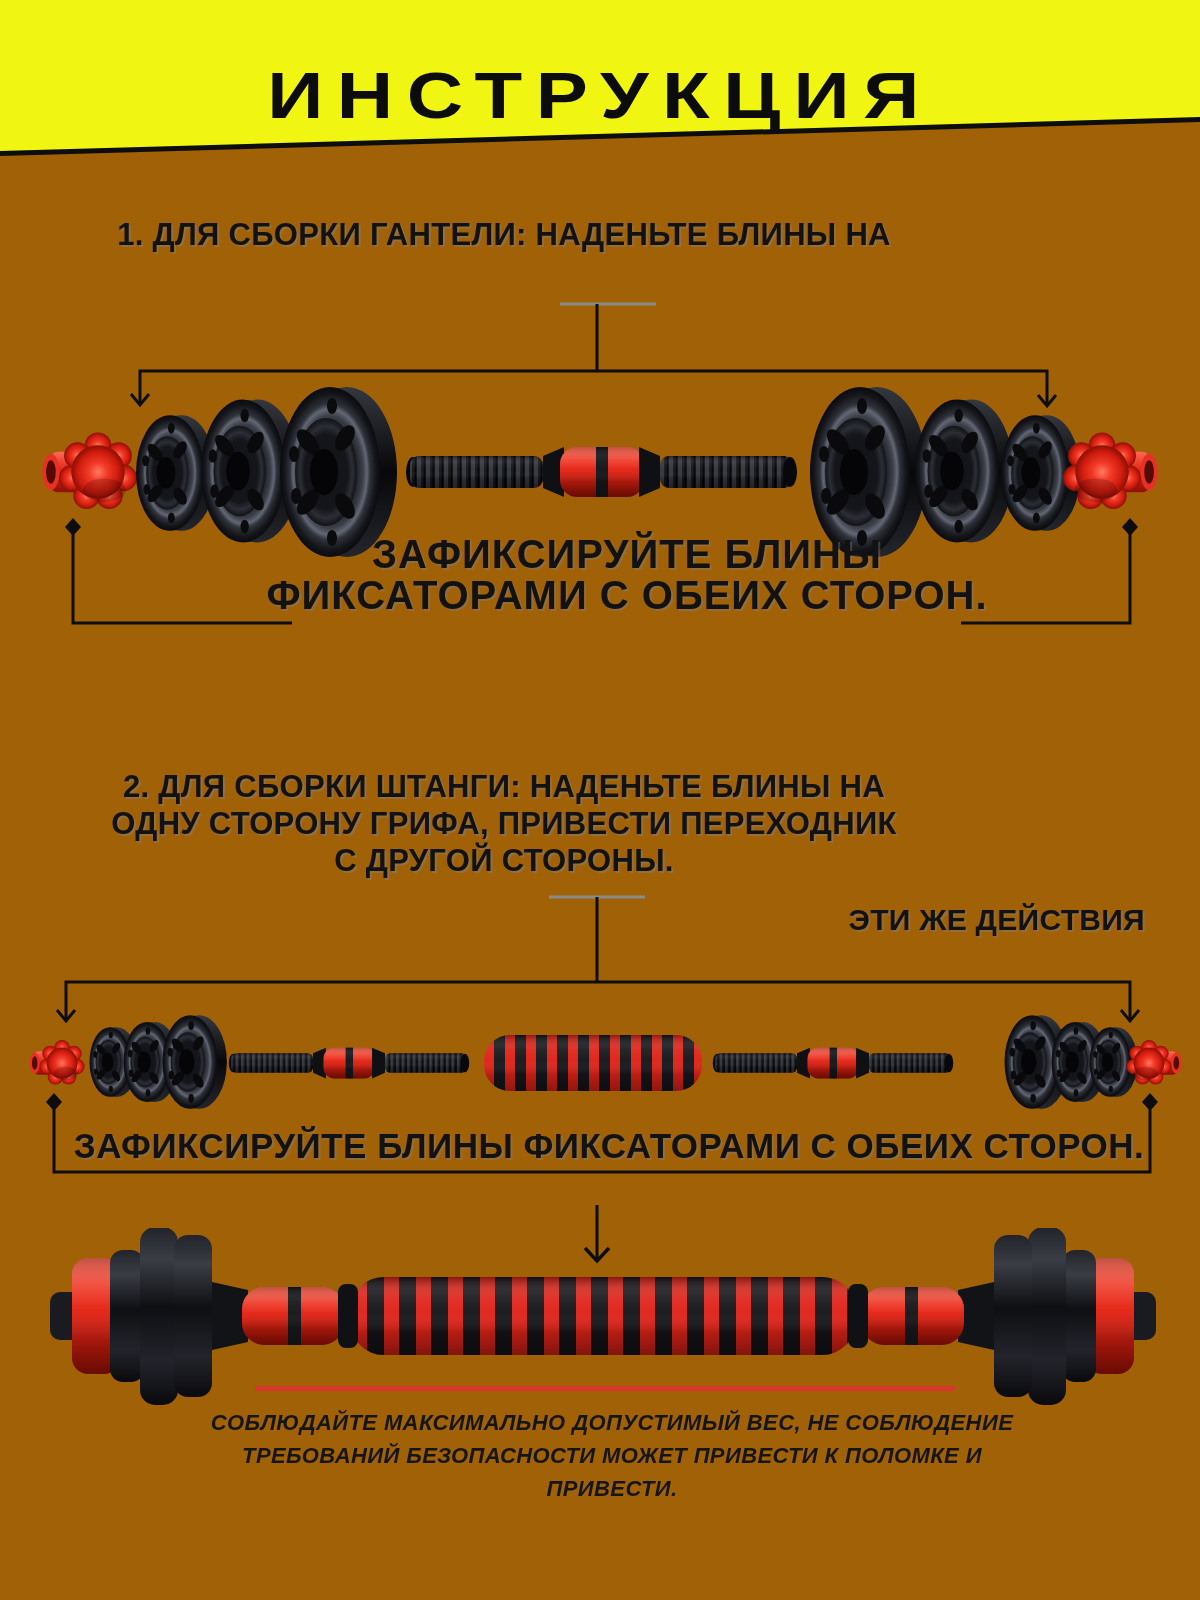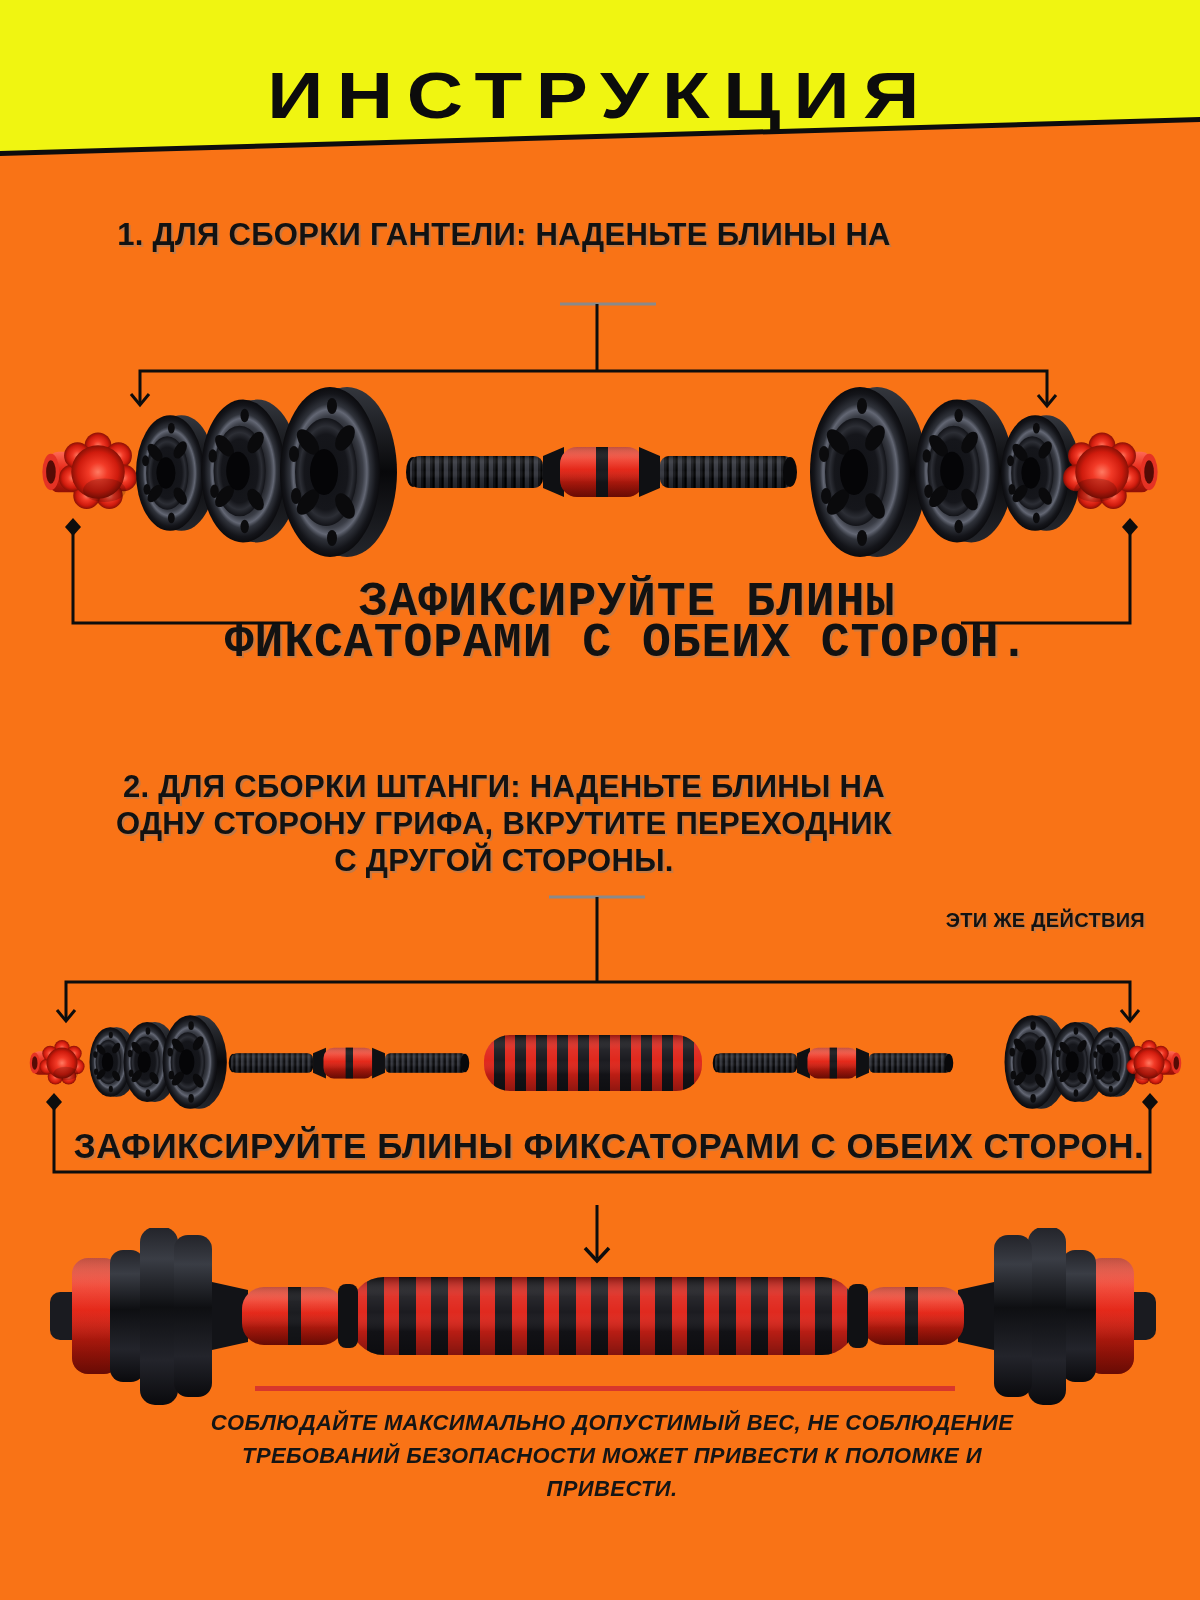--- a/index.html
+++ b/index.html
@@ -1,37 +1,37 @@
 <!DOCTYPE html>
 <html><head>
 <meta charset="utf-8">
 <style>
   html,body{margin:0;padding:0;background:#ffffff;}
-  .canvas{position:relative;width:1200px;height:1600px;background:#f97316;overflow:hidden;
+  .canvas{position:relative;width:1200px;height:1600px;background:#a16207;overflow:hidden;
           font-family:"Liberation Sans","DejaVu Sans",sans-serif;color:#111;}
   
   .banner-black{position:absolute;left:0;top:0;width:1200px;height:160px;background:#0d0d0d;
       clip-path:polygon(0 0,1200px 0,1200px 122px,0 156px);}
   .banner-yellow{position:absolute;left:0;top:0;width:1200px;height:156px;background:#F0F511;
       clip-path:polygon(0 0,1200px 0,1200px 117px,0 151px);}
   .title{position:absolute;left:0;top:16px;width:1200px;text-align:center;
       font-size:64px;font-weight:900;letter-spacing:11px;color:#0c0c0c;
       transform:scaleX(1.22);transform-origin:center;white-space:nowrap;}
   
   .h-step{position:absolute;left:0;width:1008px;text-align:center;font-weight:800;
       font-size:31px;line-height:37px;letter-spacing:.3px;color:#121212;
       text-shadow:2px 2px 0 rgba(130,130,130,.45);}
   .h-step span{display:block;}
   .note{position:absolute;font-weight:800;color:#121212;text-align:center;
       text-shadow:2px 2px 0 rgba(130,130,130,.4);}
   .note span{display:block;}
-  .note-1{left:54px;top:582px;width:1146px;font-size:48px;line-height:41px;letter-spacing:1px;font-family:Liberation Mono, monospace;}
+  .note-1{left:54px;top:534px;width:1146px;font-size:40px;line-height:41px;letter-spacing:1px;}
   .note-2{left:18px;top:1126px;width:1182px;font-size:35px;line-height:40px;letter-spacing:.5px;}
   .side-note{position:absolute;right:55px;top:904px;text-align:right;font-weight:800;
-      font-size:20px;line-height:32px;letter-spacing:.3px;color:#121212;
+      font-size:30px;line-height:32px;letter-spacing:.3px;color:#121212;
       text-shadow:2px 2px 0 rgba(130,130,130,.4);}
   .side-note span{display:block;}
   
   .red-divider{position:absolute;left:255px;top:1386px;width:700px;height:5px;background:#D8372C;}
   .warning{position:absolute;left:0;top:1406px;width:1200px;text-align:center;
       font-style:italic;font-weight:700;font-size:22px;line-height:33px;letter-spacing:.4px;color:#151515;margin-left:12px;}
   .warning span{display:block;}
   
   .lines-layer{position:absolute;left:0;top:0;width:1200px;height:1600px;z-index:1;pointer-events:none;}
   .gear{position:absolute;left:0;z-index:2;}
@@ -50,21 +50,21 @@
     <span>1. ДЛЯ СБОРКИ ГАНТЕЛИ: НАДЕНЬТЕ БЛИНЫ НА</span>
   </div>
 
   <div class="note note-1 txt">
     <span>ЗАФИКСИРУЙТЕ БЛИНЫ</span>
     <span>ФИКСАТОРАМИ С ОБЕИХ СТОРОН.</span>
   </div>
 
   <div class="h-step txt" style="top:768px;">
     <span>2. ДЛЯ СБОРКИ ШТАНГИ: НАДЕНЬТЕ БЛИНЫ НА</span>
-    <span>ОДНУ СТОРОНУ ГРИФА, ВКРУТИТЕ ПЕРЕХОДНИК</span>
+    <span>ОДНУ СТОРОНУ ГРИФА, ПРИВЕСТИ ПЕРЕХОДНИК</span>
     <span>С ДРУГОЙ СТОРОНЫ.</span>
   </div>
 
   <div class="side-note txt">
     <span>ЭТИ ЖЕ ДЕЙСТВИЯ</span>
   </div>
 
   <div class="note note-2 txt">ЗАФИКСИРУЙТЕ БЛИНЫ ФИКСАТОРАМИ С ОБЕИХ СТОРОН.</div>
 
   <div class="red-divider"></div>

